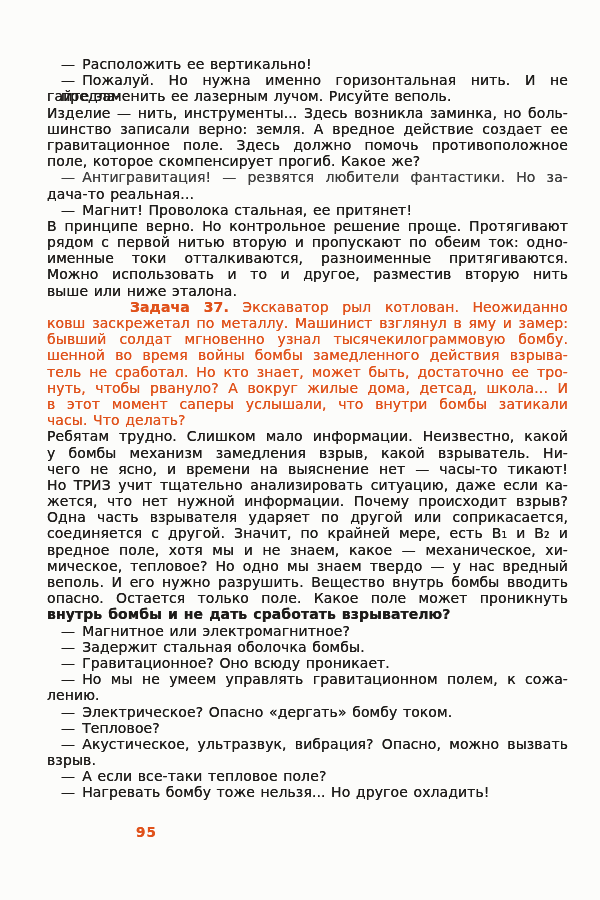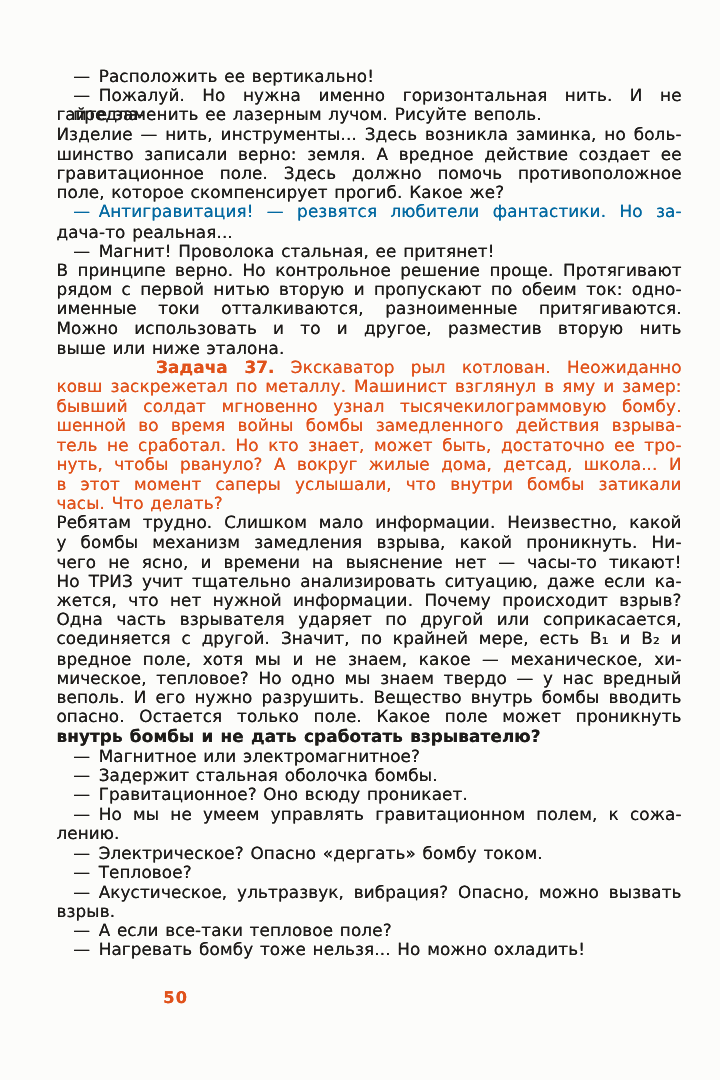--- a/index.html
+++ b/index.html
@@ -50,54 +50,54 @@
 
 <div class="page">
   <div class="text-block" id="text-block">
       <div class="line ind1" style="color: rgb(30, 28, 26);">— Расположить ее вертикально!</div>
       <div class="line j ind1" style="color: rgb(30, 28, 26);">— Пожалуй. Но нужна именно горизонтальная нить. И не предла-</div>
       <div class="line ind0" style="color: rgb(30, 28, 26);">гайте заменить ее лазерным лучом. Рисуйте веполь.</div>
       <div class="line j ind0" style="color: rgb(30, 28, 26);">Изделие — нить, инструменты... Здесь возникла заминка, но боль-</div>
       <div class="line j ind0" style="color: rgb(30, 28, 26);">шинство записали верно: земля. А вредное действие создает ее</div>
       <div class="line j ind0" style="color: rgb(30, 28, 26);">гравитационное поле. Здесь должно помочь противоположное</div>
       <div class="line ind0" style="color: rgb(30, 28, 26);">поле, которое скомпенсирует прогиб. Какое же?</div>
-      <div class="line j ind1" style="color: #0369a1;">— Антигравитация! — резвятся любители фантастики. Но за-</div>
+      <div class="line j ind1" style="color: #404040;">— Антигравитация! — резвятся любители фантастики. Но за-</div>
       <div class="line ind0" style="color: rgb(30, 28, 26);">дача-то реальная...</div>
       <div class="line ind1" style="color: rgb(30, 28, 26);">— Магнит! Проволока стальная, ее притянет!</div>
       <div class="line j ind0" style="color: rgb(30, 28, 26);">В принципе верно. Но контрольное решение проще. Протягивают</div>
       <div class="line j ind0" style="color: rgb(30, 28, 26);">рядом с первой нитью вторую и пропускают по обеим ток: одно-</div>
       <div class="line j ind0" style="color: rgb(30, 28, 26);">именные токи отталкиваются, разноименные притягиваются.</div>
       <div class="line j ind0" style="color: rgb(30, 28, 26);">Можно использовать и то и другое, разместив вторую нить</div>
       <div class="line ind0" style="color: rgb(30, 28, 26);">выше или ниже эталона.</div>
       <div class="line j ind2" style="color: rgb(224, 82, 27);"><b>Задача 37.</b> Экскаватор рыл котлован. Неожиданно</div>
       <div class="line j ind0" style="color: rgb(224, 82, 27);">ковш заскрежетал по металлу. Машинист взглянул в яму и замер:</div>
       <div class="line j ind0" style="color: rgb(224, 82, 27);">бывший солдат мгновенно узнал тысячекилограммовую бомбу.</div>
       <div class="line j ind0" style="color: rgb(224, 82, 27);">шенной во время войны бомбы замедленного действия взрыва-</div>
       <div class="line j ind0" style="color: rgb(224, 82, 27);">тель не сработал. Но кто знает, может быть, достаточно ее тро-</div>
       <div class="line j ind0" style="color: rgb(224, 82, 27);">нуть, чтобы рвануло? А вокруг жилые дома, детсад, школа... И</div>
       <div class="line j ind0" style="color: rgb(224, 82, 27);">в этот момент саперы услышали, что внутри бомбы затикали</div>
       <div class="line ind0" style="color: rgb(224, 82, 27);">часы. Что делать?</div>
       <div class="line j ind0" style="color: rgb(30, 28, 26);">Ребятам трудно. Слишком мало информации. Неизвестно, какой</div>
-      <div class="line j ind0" style="color: rgb(30, 28, 26);">у бомбы механизм замедления взрыва, какой проникнуть. Ни-</div>
+      <div class="line j ind0" style="color: rgb(30, 28, 26);">у бомбы механизм замедления взрыв, какой взрыватель. Ни-</div>
       <div class="line j ind0" style="color: rgb(30, 28, 26);">чего не ясно, и времени на выяснение нет — часы-то тикают!</div>
       <div class="line j ind0" style="color: rgb(30, 28, 26);">Но ТРИЗ учит тщательно анализировать ситуацию, даже если ка-</div>
       <div class="line j ind0" style="color: rgb(30, 28, 26);">жется, что нет нужной информации. Почему происходит взрыв?</div>
       <div class="line j ind0" style="color: rgb(30, 28, 26);">Одна часть взрывателя ударяет по другой или соприкасается,</div>
       <div class="line j ind0" style="color: rgb(30, 28, 26);">соединяется с другой. Значит, по крайней мере, есть В₁ и В₂ и</div>
       <div class="line j ind0" style="color: rgb(30, 28, 26);">вредное поле, хотя мы и не знаем, какое — механическое, хи-</div>
       <div class="line j ind0" style="color: rgb(30, 28, 26);">мическое, тепловое? Но одно мы знаем твердо — у нас вредный</div>
       <div class="line j ind0" style="color: rgb(30, 28, 26);">веполь. И его нужно разрушить. Вещество внутрь бомбы вводить</div>
       <div class="line j ind0" style="color: rgb(30, 28, 26);">опасно. Остается только поле. Какое поле может проникнуть</div>
       <div class="line ind0" style="color: rgb(30, 28, 26); font-weight: bold;">внутрь бомбы и не дать сработать взрывателю?</div>
       <div class="line ind1" style="color: rgb(30, 28, 26);">— Магнитное или электромагнитное?</div>
       <div class="line ind1" style="color: rgb(30, 28, 26);">— Задержит стальная оболочка бомбы.</div>
       <div class="line ind1" style="color: rgb(30, 28, 26);">— Гравитационное? Оно всюду проникает.</div>
       <div class="line j ind1" style="color: rgb(30, 28, 26);">— Но мы не умеем управлять гравитационном полем, к сожа-</div>
       <div class="line ind0" style="color: rgb(30, 28, 26);">лению.</div>
       <div class="line ind1" style="color: rgb(30, 28, 26);">— Электрическое? Опасно «дергать» бомбу током.</div>
       <div class="line ind1" style="color: rgb(30, 28, 26);">— Тепловое?</div>
       <div class="line j ind1" style="color: rgb(30, 28, 26);">— Акустическое, ультразвук, вибрация? Опасно, можно вызвать</div>
       <div class="line ind0" style="color: rgb(30, 28, 26);">взрыв.</div>
       <div class="line ind1" style="color: rgb(30, 28, 26);">— А если все-таки тепловое поле?</div>
-      <div class="line ind1" style="color: rgb(30, 28, 26);">— Нагревать бомбу тоже нельзя... Но можно охладить!</div>
+      <div class="line ind1" style="color: rgb(30, 28, 26);">— Нагревать бомбу тоже нельзя... Но другое охладить!</div>
     </div>
-  <div class="page-number" style="color: rgb(224, 82, 27);">50</div>
+  <div class="page-number" style="color: rgb(224, 82, 27);">95</div>
 </div>
 
 </body></html>

